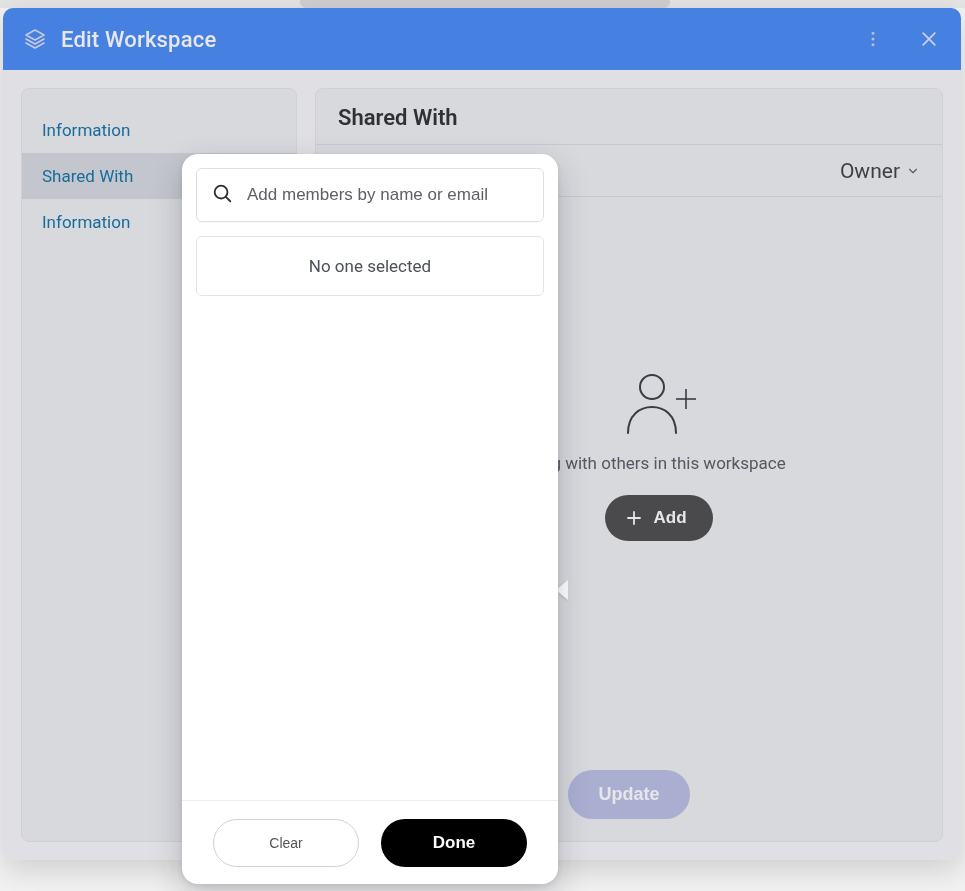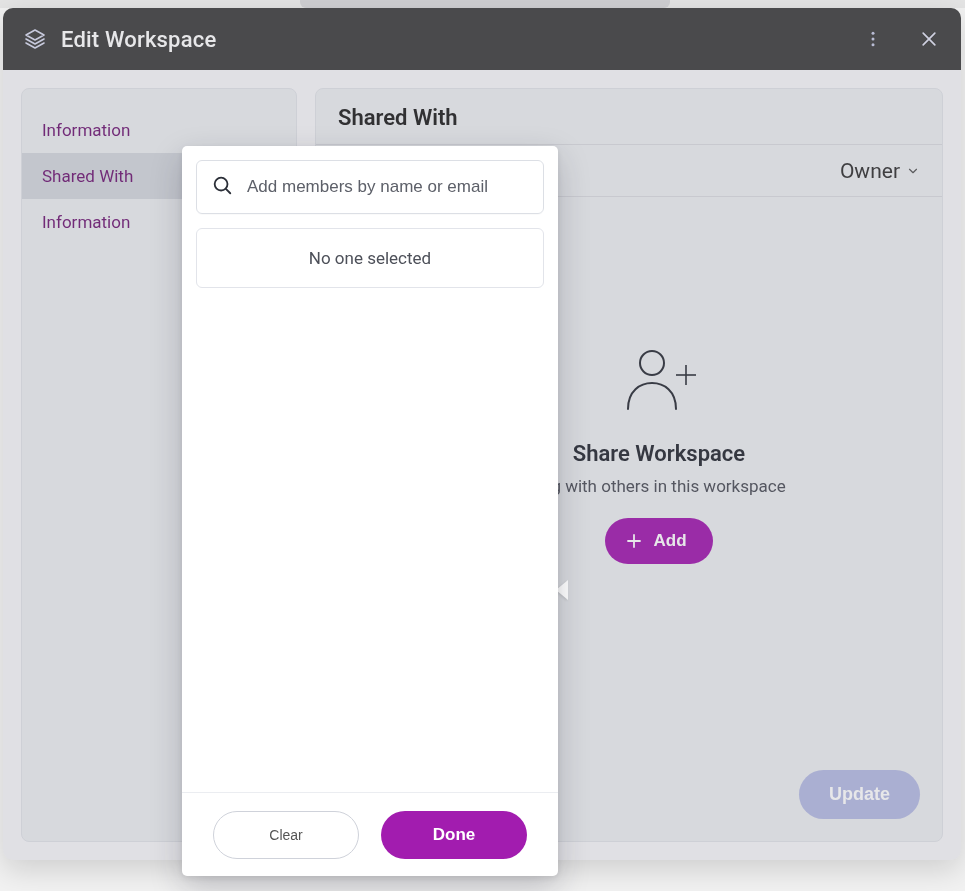--- a/index.html
+++ b/index.html
@@ -13,21 +13,21 @@
     top: 8px; left: 3px;
     width: 958px; height: 852px;
     background: #f7f7f9;
     border-radius: 10px;
     box-shadow: 0 10px 30px rgba(0,0,0,0.15);
     overflow: hidden;
   }
 
   .modal-header {
     height: 62px;
-    background: #404040;
+    background: #3b82f6;
     display: flex; align-items: center;
     padding: 0 20px;
     gap: 14px;
     color: #fff;
   }
   .modal-header .spacer { flex: 1; }
   .modal-title { font-size: 22px; font-weight: 500; letter-spacing: .2px; }
   .hicon { display:inline-flex; width:24px; height:24px; align-items:center; justify-content:center; }
 
   .modal-body {
@@ -40,21 +40,21 @@
   .sidebar {
     width: 276px;
     background: #eceef1;
     border: 1px solid #e1e3e8;
     border-radius: 8px;
     padding: 18px 0;
   }
   .sidebar-item {
     padding: 13px 20px;
     font-size: 17px;
-    color: #701a75;
+    color: #0369a1;
     cursor: pointer;
   }
   .sidebar-item.active { background: #d4d7dd; }
 
   .panel {
     flex: 1;
     margin-left: 18px;
     background: #eceef1;
     border: 1px solid #e1e3e8;
     border-radius: 8px;
@@ -80,52 +80,52 @@
   .empty-state {
     flex:1;
     display:flex; flex-direction:column; align-items:center; justify-content:center;
     gap: 10px;
     padding-bottom: 40px;
     padding-left: 60px; 
   }
   .empty-title { font-size: 22px; font-weight: 600; color:#262a33; margin-top: 12px;}
   .empty-sub { font-size: 17px; color:#4d5059; margin-bottom: 12px; }
   .add-btn {
-    background: #a21caf;
+    background: #404040;
     color:#fff; border:none; border-radius: 26px;
     padding: 13px 26px 13px 20px;
     font-size: 17px; font-weight:600;
     display:inline-flex; align-items:center; gap:10px; cursor:pointer;
   }
 
   .panel-footer {
     padding: 18px 22px 22px;
-    display:flex; justify-content:flex-end;
+    display:flex; justify-content:center;
   }
   .update-btn {
     background: #b5bbe3;
     color:#fff; border:none; border-radius: 26px;
     padding: 14px 30px; font-size:18px; font-weight:600;
     cursor:not-allowed;
   }
 
   
   .scrim {
     position:absolute; inset:0;
     background: rgba(120,124,134,0.18);
     pointer-events:none;
   }
 
   
   .popover {
     position:absolute;
-    left: 182px; top: 146px;
+    left: 182px; top: 154px;
     width: 376px; height: 730px;
     background: #fff;
-    border-radius: 5px;
+    border-radius: 16px;
     box-shadow: 0 12px 32px rgba(30,32,50,0.22), 0 2px 6px rgba(0,0,0,.08);
     display:flex; flex-direction:column;
     overflow:hidden;
   }
   .search-wrap { padding: 14px; }
   .search {
     border: 1px solid #dcdfe5;
     border-radius: 6px;
     height: 54px;
     display:flex; align-items:center;
@@ -151,21 +151,21 @@
     border-top: 1px solid #ebedf1;
     display:flex; align-items:center; justify-content:center; gap: 22px;
   }
   .btn-outline {
     width: 146px; height: 48px;
     border: 1px solid #cfd2da; background:#fff;
     border-radius: 26px; font-size:14px; color:#555; cursor:pointer;
   }
   .btn-primary {
     width: 146px; height: 48px;
-    border:none; background:#a21caf; color:#fff;
+    border:none; background:#000000; color:#fff;
     border-radius: 26px; font-size:17px; font-weight:600; cursor:pointer;
   }
 
   
   .pointer {
     position:absolute;
     left: 556px; top: 580px;
     width:0;height:0;
     border-top: 10px solid transparent;
     border-bottom: 10px solid transparent;
@@ -232,21 +232,20 @@
 
       <div class="empty-state">
         <span>
           <svg width="90" height="70" viewBox="0 0 90 70" fill="none" stroke="#2b2f38" stroke-width="2">
             <circle cx="38" cy="18" r="12"></circle>
             <path d="M14 64 C14 46 26 38 38 38 C50 38 62 46 62 64" stroke-linecap="round"></path>
             <line x1="72" y1="20" x2="72" y2="40" stroke-width="1.6"></line>
             <line x1="62" y1="30" x2="82" y2="30" stroke-width="1.6"></line>
           </svg>
         </span>
-        <div class="empty-title">Share Workspace</div>
         <div class="empty-sub">ting with others in this workspace</div>
         <button class="add-btn">
           <svg width="18" height="18" viewBox="0 0 24 24" fill="none" stroke="#fff" stroke-width="2.4" stroke-linecap="round">
               <line x1="12" y1="4" x2="12" y2="20"></line>
               <line x1="4" y1="12" x2="20" y2="12"></line>
             </svg>
           <span>Add</span>
         </button>
       </div>
 

